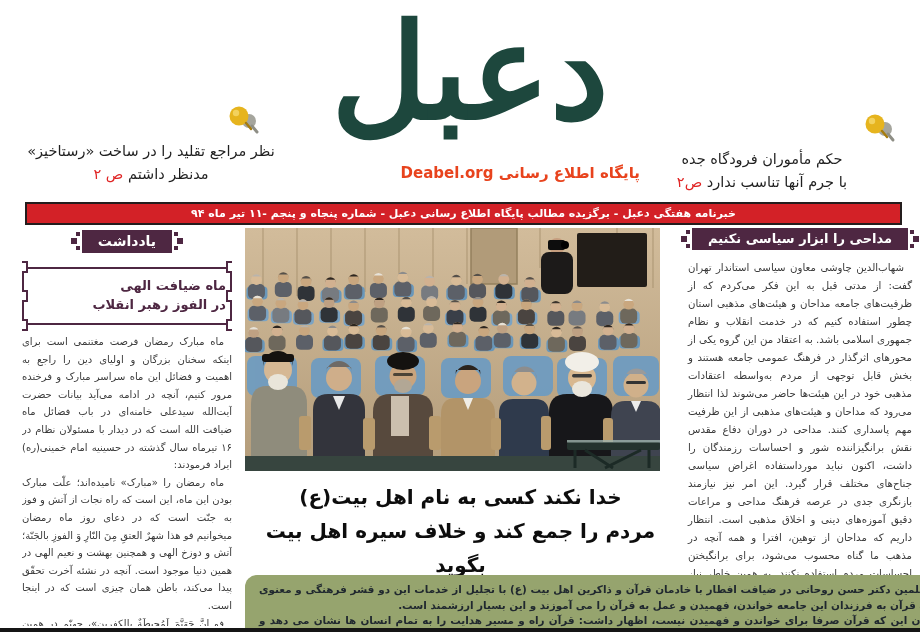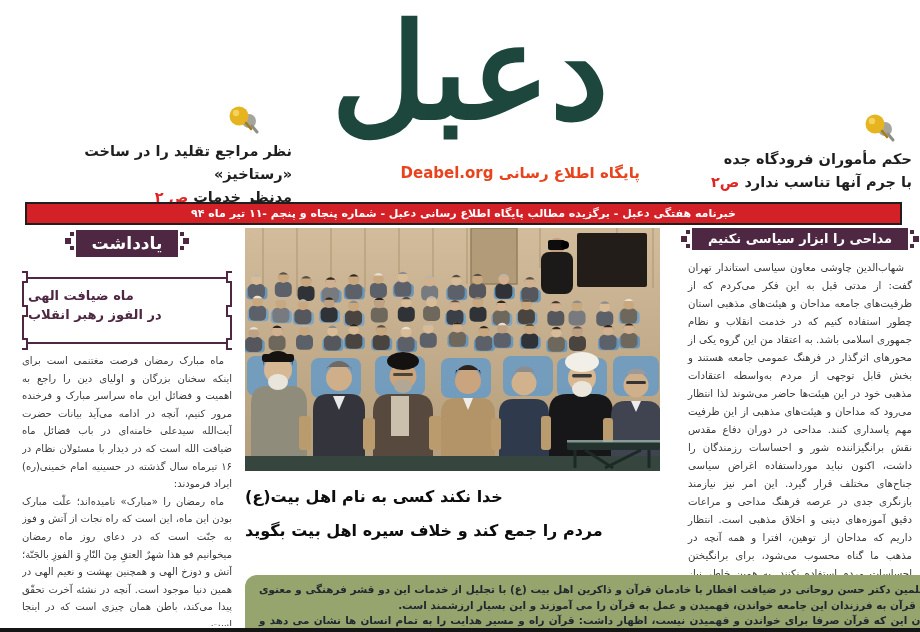--- a/index.html
+++ b/index.html
@@ -5,21 +5,21 @@
   html,body{margin:0;padding:0;background:#fff;}
   .page{position:relative;width:920px;height:632px;background:#ffffff;overflow:hidden;
         font-family:"DejaVu Sans",sans-serif;}
 
   
   .logo{position:absolute;left:300px;top:-18px;width:340px;height:180px;text-align:center;
         font-size:132px;line-height:180px;font-weight:bold;color:#1d473d;
         font-family:"DejaVu Serif",serif;}
   .tagline{position:absolute;left:300px;top:164px;width:340px;direction:rtl;
            font-size:15px;font-weight:bold;color:#e8431d;}
-  .teaser{position:absolute;direction:rtl;text-align:right;font-weight:bold;
+  .teaser{position:absolute;direction:rtl;text-align:center;font-weight:normal;
           font-size:14.5px;line-height:23px;color:#1f1f1f;}
   .teaser .pageref{color:#e02525;}
   .teaser-left{left:10px;top:140px;width:282px;}
   .teaser-right{right:8px;top:148px;width:300px;}
   .pin{position:absolute;top:-34px;width:36px;height:30px;}
   .teaser-left .pin{right:30px;}
   .teaser-right .pin{right:14px;}
 
   
   .banner{position:absolute;left:25px;right:18px;top:202px;height:19px;background:#d32127;
@@ -29,42 +29,42 @@
   
   .tab{position:relative;margin:0 auto;width:max-content;background:#4e2742;color:#fff;
        direction:rtl;font-weight:bold;padding:3px 16px 4px;}
   .tab::before,.tab::after{content:"";position:absolute;top:8px;width:6px;height:6px;
        background:#4e2742;}
   .tab::before{left:-11px;box-shadow:4px -7px 0 -1px #4e2742,4px 7px 0 -1px #4e2742;}
   .tab::after{right:-11px;box-shadow:-4px -7px 0 -1px #4e2742,-4px 7px 0 -1px #4e2742;}
 
   
   .note-col{position:absolute;left:22px;top:230px;width:210px;height:396px;overflow:hidden;}
-  .note-col .tab{font-size:17px;}
-  .frame{position:relative;margin-top:20px;border:2px solid #4e2742;padding:7px 4px 18px;
-         text-align:left;}
+  .note-col .tab{font-size:14px;}
+  .frame{position:relative;margin-top:14px;border:2px solid #4e2742;padding:7px 4px 9px;
+         text-align:right;}
   .frame .t1,.frame .t2{direction:rtl;font-weight:bold;color:#4e2742;font-size:13px;line-height:19px;}
   .corn{position:absolute;width:8px;height:8px;background:#fff;border:2px solid #4e2742;}
   .c-tl{top:-8px;left:-8px}.c-tr{top:-8px;right:-8px}
   .c-bl{bottom:-8px;left:-8px}.c-br{bottom:-8px;right:-8px}
   .c-ml{top:50%;left:-8px;margin-top:-6px}.c-mr{top:50%;right:-8px;margin-top:-6px}
 
   .bodytext{direction:rtl;text-align:justify;color:#3a3a3a;font-size:10px;line-height:17.6px;}
   .bodytext p{margin:0;text-indent:8px;}
   .note-col .bodytext{margin-top:8px;}
 
   
   .right-col{position:absolute;left:688px;top:228px;width:224px;}
   .right-col .tab{font-size:13px;text-align:right;}
   .right-col .bodytext{margin-top:9px;font-size:10.2px;line-height:18px;}
 
   
   .photo{position:absolute;left:245px;top:228px;width:415px;height:243px;}
-  .main-headline{position:absolute;left:245px;top:480px;width:415px;text-align:left;
-                 direction:rtl;font-weight:bold;font-size:16px;line-height:34px;color:#0d0d0d;}
+  .main-headline{position:absolute;left:253px;top:480px;width:415px;text-align:center;
+                 direction:rtl;font-weight:bold;font-size:20px;line-height:34px;color:#0d0d0d;}
   .quote-box{position:absolute;left:245px;top:563px;width:804px;height:69px;background:#96a46e;
              border-radius:12px 12px 0 0;box-sizing:border-box;padding:7px 14px;margin-top:12px;}
   .quote-box p{margin:0;direction:rtl;text-align:justify;text-indent:10px;
                color:#20282f;font-size:10.4px;line-height:15.6px;font-weight:bold;}
   .bottom-rule{position:absolute;left:0;top:628px;width:920px;height:4px;background:#151515;z-index:40;}
 </style>
 </head>
 <body>
 
 <div class="page">
@@ -74,21 +74,21 @@
 
   <div class="teaser teaser-left">
     <svg class="pin" viewBox="0 0 36 30">
       <circle cx="23" cy="15" r="7" fill="#8e8e85" opacity="0.8"></circle>
       <path d="M26 20 L31 26" stroke="#8e8e85" stroke-width="3" stroke-linecap="round"></path>
       <circle cx="13" cy="10" r="9.5" fill="#e6b41e"></circle>
       <circle cx="10" cy="7" r="3.2" fill="#f3d25e"></circle>
       <path d="M20 17 L25 23" stroke="#a67c0e" stroke-width="2.4" stroke-linecap="round"></path>
     </svg>
     <div>نظر مراجع تقلید را در ساخت «رستاخیز»</div>
-    <div><span>مدنظر خدمات </span><span class="pageref">ص ۲</span></div>
+    <div><span>مدنظر داشتم </span><span class="pageref">ص ۲</span></div>
   </div>
 
   <div class="teaser teaser-right">
     <svg class="pin" viewBox="0 0 36 30">
       <circle cx="23" cy="15" r="7" fill="#8e8e85" opacity="0.8"></circle>
       <path d="M26 20 L31 26" stroke="#8e8e85" stroke-width="3" stroke-linecap="round"></path>
       <circle cx="13" cy="10" r="9.5" fill="#e6b41e"></circle>
       <circle cx="10" cy="7" r="3.2" fill="#f3d25e"></circle>
       <path d="M20 17 L25 23" stroke="#a67c0e" stroke-width="2.4" stroke-linecap="round"></path>
     </svg>

